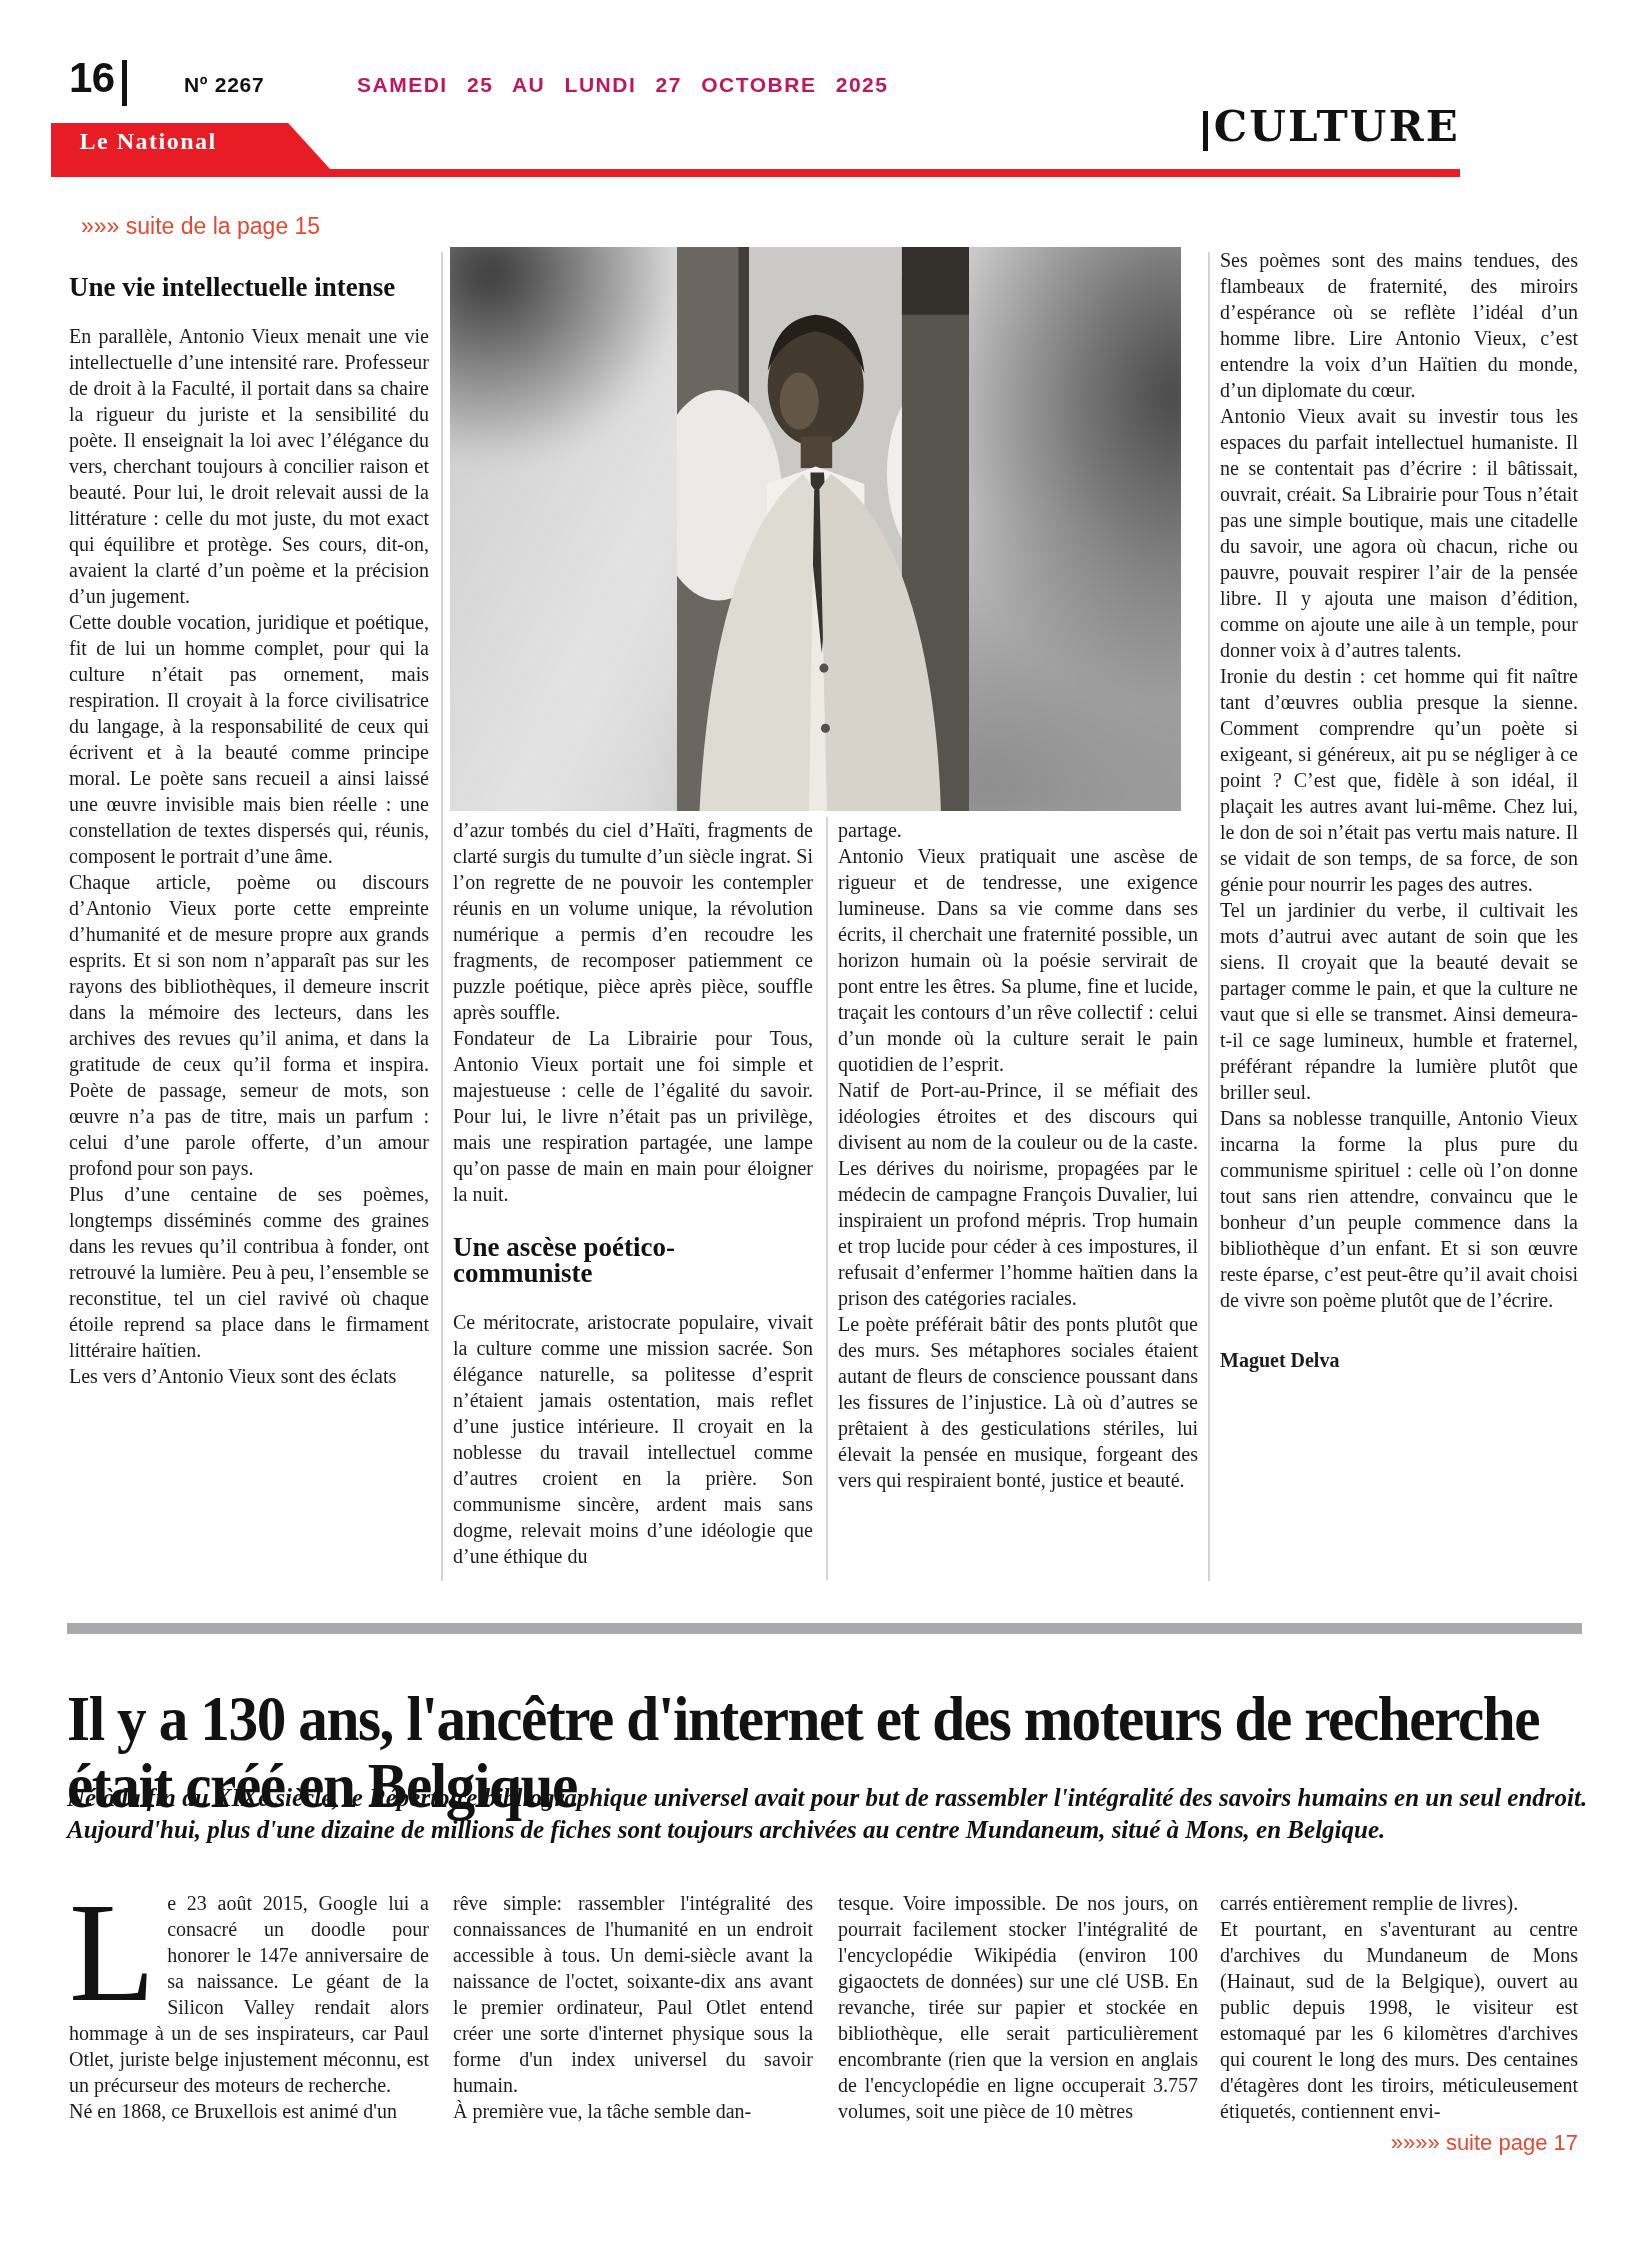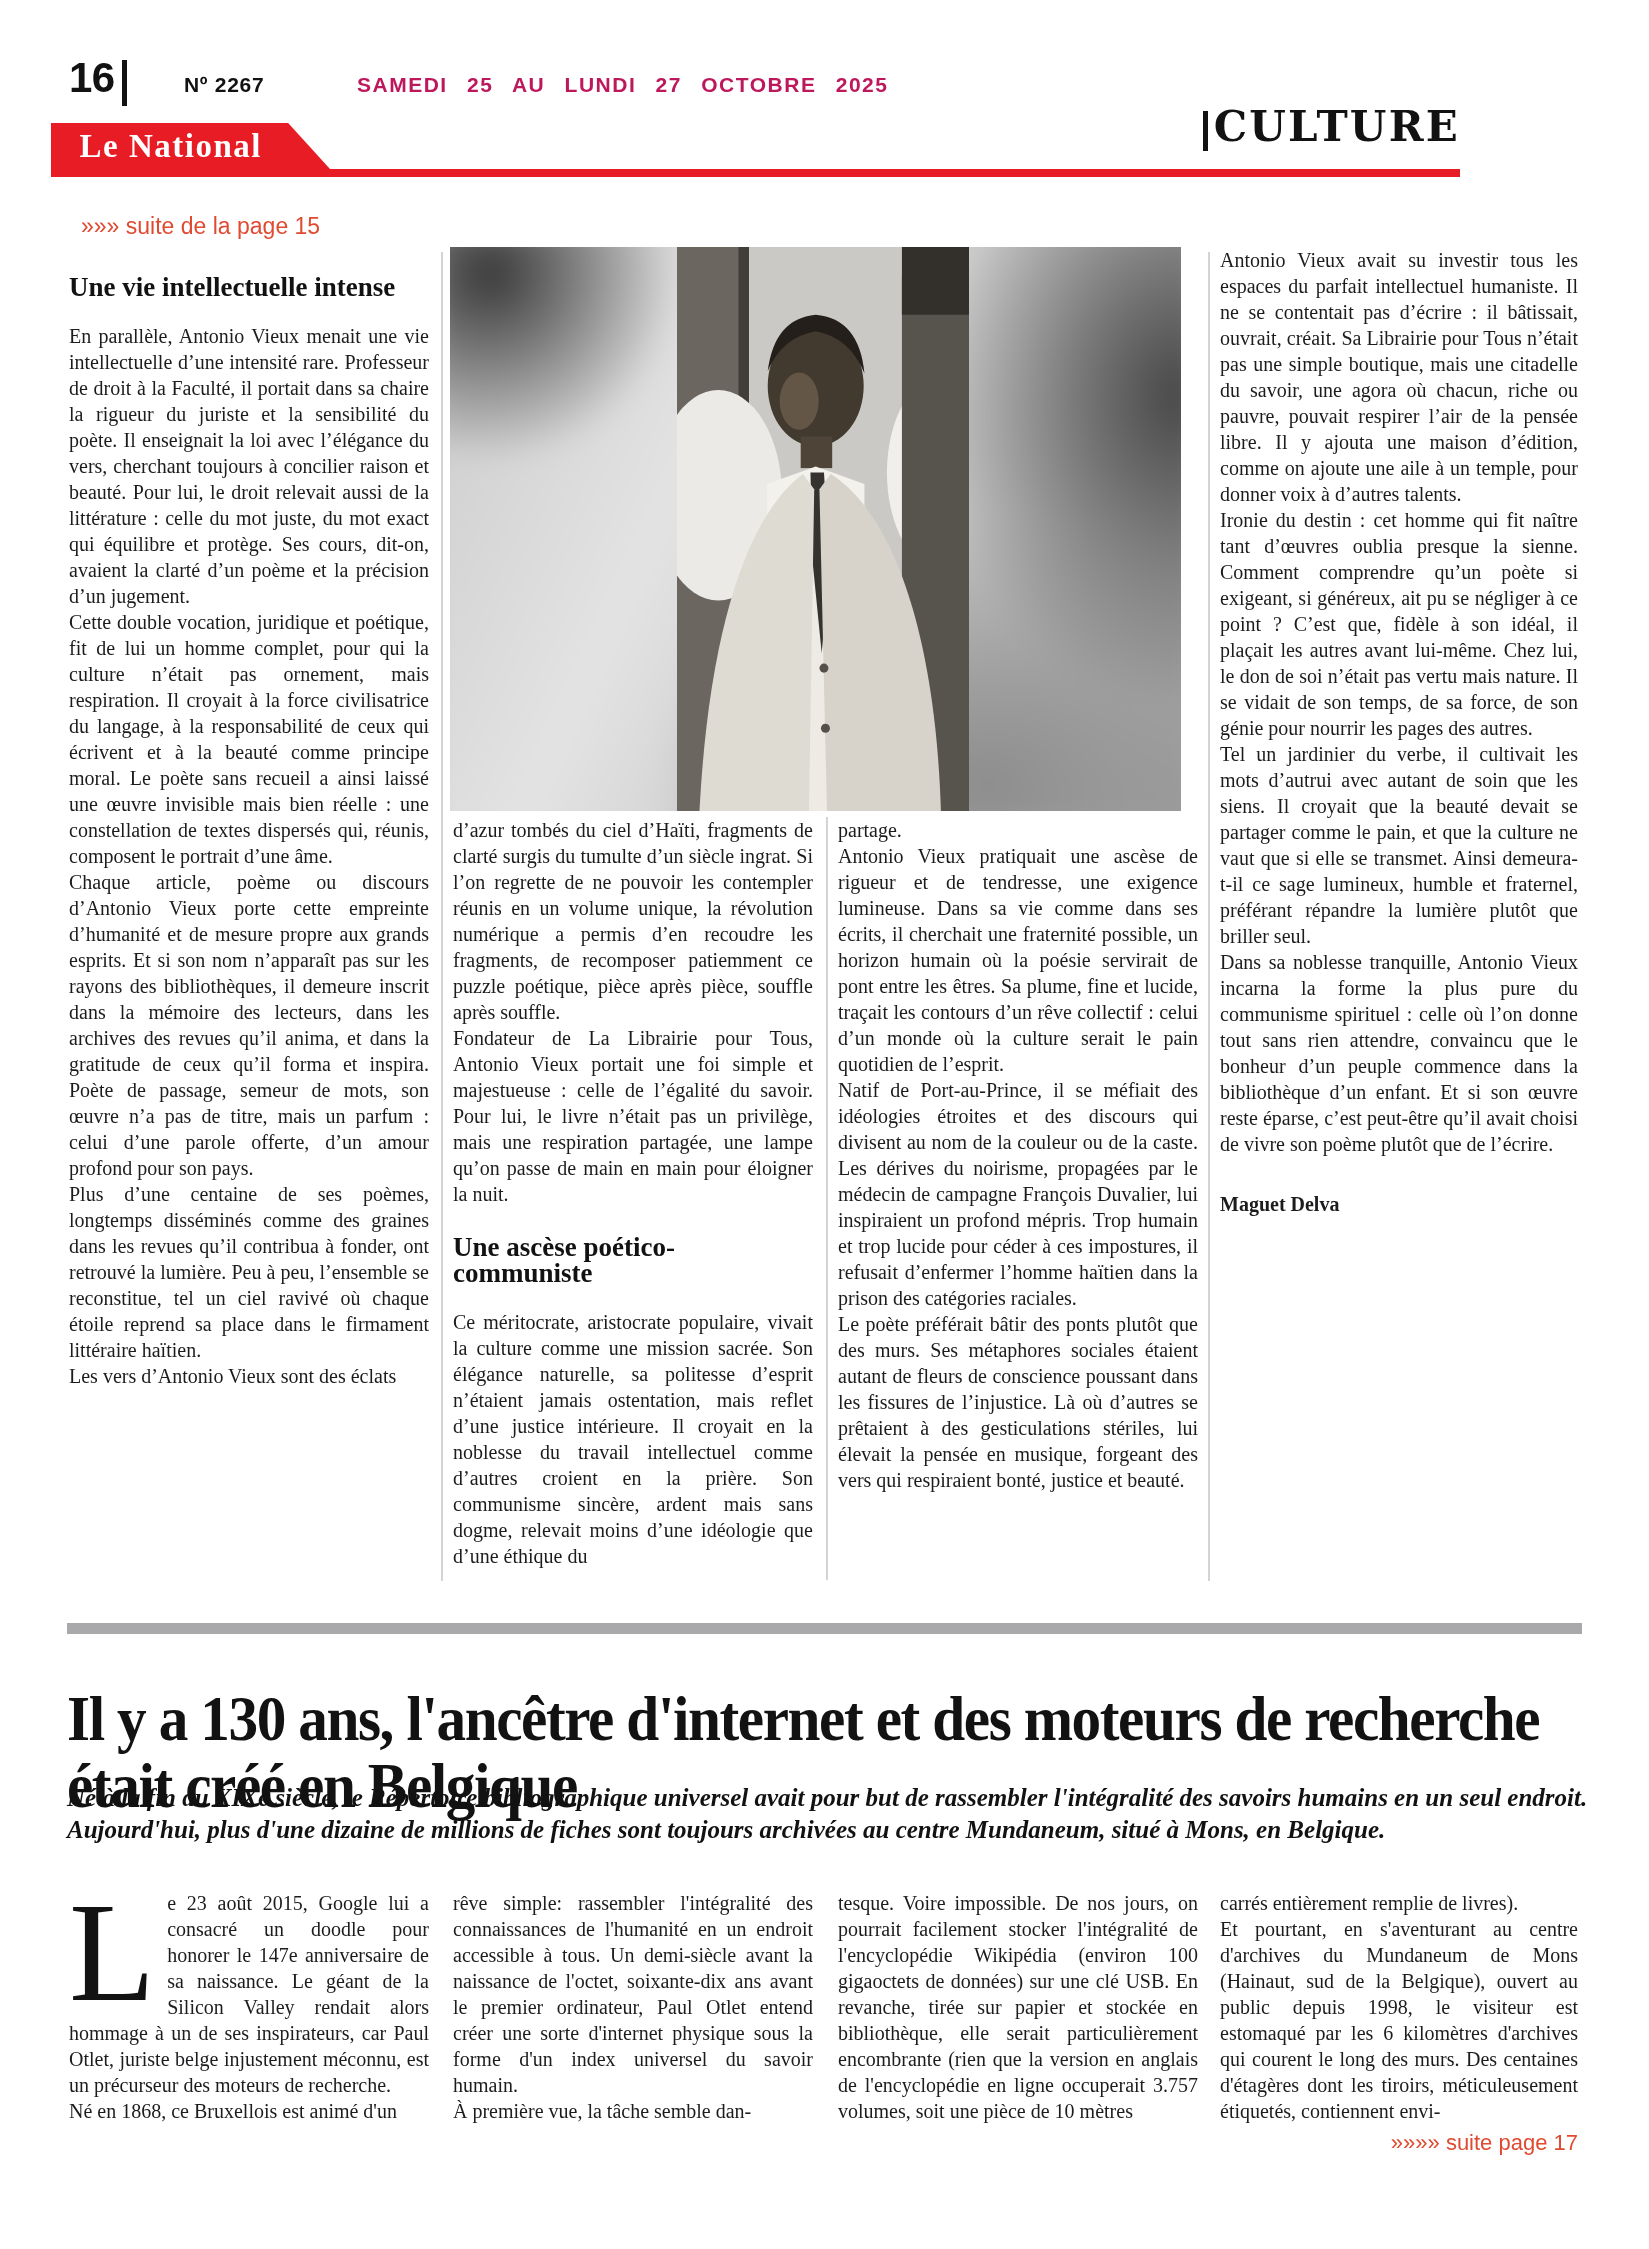--- a/index.html
+++ b/index.html
@@ -10,21 +10,21 @@
   .pagenum{position:absolute;left:69px;top:54px;font-family:"Liberation Sans",sans-serif;
            font-weight:bold;font-size:42px;letter-spacing:-0.7px;color:#121212;}
   .pagenum-bar{position:absolute;left:122px;top:60px;width:4.5px;height:46px;background:#121212;}
   .issue{position:absolute;left:184px;top:73px;font-family:"Liberation Sans",sans-serif;
          font-weight:bold;font-size:21px;letter-spacing:0.7px;color:#121212;}
   .dateline{position:absolute;left:357px;top:73px;font-family:"Liberation Sans",sans-serif;
             font-weight:bold;font-size:21px;letter-spacing:1.5px;word-spacing:12px;color:#be185d;}
   .brand{position:absolute;left:51px;top:123px;width:279px;height:46px;background:#e81c24;
          clip-path:polygon(0 0,85% 0,100% 100%,0 100%);}
   .brand-text{position:absolute;left:28.5px;top:5.2px;font-family:"Liberation Serif",serif;
-              font-weight:bold;font-size:33px;color:#ffffff;letter-spacing:1.5px;}
+              font-weight:bold;font-size:24px;color:#ffffff;letter-spacing:1.5px;}
   .redline{position:absolute;left:51px;top:169px;width:1409px;height:7.5px;background:#e81c24;}
   .sep-bar{position:absolute;left:1203px;top:111px;width:4.5px;height:40px;background:#121212;}
   .section-title{position:absolute;right:190px;top:102px;font-family:"DejaVu Serif",serif;
                  font-weight:bold;font-size:42px;letter-spacing:2.2px;color:#121212;}
 
   
   .suite-from{position:absolute;left:81px;top:213px;font-family:"Liberation Sans",sans-serif;
               font-size:23px;color:#e04a31;}
   .col{position:absolute;font-size:20px;line-height:26px;text-align:justify;color:#1c1c1e;}
   .col p{margin:0;}
@@ -134,20 +134,21 @@
   </div>
 
   <div class="col a1c3">
     <p>partage.</p>
     <p>Antonio Vieux pratiquait une ascèse de rigueur et de tendresse, une exigence lumineuse. Dans sa vie comme dans ses écrits, il cherchait une fraternité possible, un horizon humain où la poésie servirait de pont entre les êtres. Sa plume, fine et lucide, traçait les contours d’un rêve collectif : celui d’un monde où la culture serait le pain quotidien de l’esprit.</p>
     <p>Natif de Port-au-Prince, il se méfiait des idéologies étroites et des discours qui divisent au nom de la couleur ou de la caste. Les dérives du noirisme, propagées par le médecin de campagne François Duvalier, lui inspiraient un profond mépris. Trop humain et trop lucide pour céder à ces impostures, il refusait d’enfermer l’homme haïtien dans la prison des catégories raciales.</p>
     <p>Le poète préférait bâtir des ponts plutôt que des murs. Ses métaphores sociales étaient autant de fleurs de conscience poussant dans les fissures de l’injustice. Là où d’autres se prêtaient à des gesticulations stériles, lui élevait la pensée en musique, forgeant des vers qui respiraient bonté, justice et beauté.</p>
   </div>
 
   <div class="col a1c4">
+    <p>Ses poèmes sont des mains tendues, des flambeaux de fraternité, des miroirs d’espérance où se reflète l’idéal d’un homme libre. Lire Antonio Vieux, c’est entendre la voix d’un Haïtien du monde, d’un diplomate du cœur.</p>
     <p>Antonio Vieux avait su investir tous les espaces du parfait intellectuel humaniste. Il ne se contentait pas d’écrire : il bâtissait, ouvrait, créait. Sa Librairie pour Tous n’était pas une simple boutique, mais une citadelle du savoir, une agora où chacun, riche ou pauvre, pouvait respirer l’air de la pensée libre. Il y ajouta une maison d’édition, comme on ajoute une aile à un temple, pour donner voix à d’autres talents.</p>
     <p>Ironie du destin : cet homme qui fit naître tant d’œuvres oublia presque la sienne. Comment comprendre qu’un poète si exigeant, si généreux, ait pu se négliger à ce point ? C’est que, fidèle à son idéal, il plaçait les autres avant lui-même. Chez lui, le don de soi n’était pas vertu mais nature. Il se vidait de son temps, de sa force, de son génie pour nourrir les pages des autres.</p>
     <p>Tel un jardinier du verbe, il cultivait les mots d’autrui avec autant de soin que les siens. Il croyait que la beauté devait se partager comme le pain, et que la culture ne vaut que si elle se transmet. Ainsi demeura-t-il ce sage lumineux, humble et fraternel, préférant répandre la lumière plutôt que briller seul.</p>
     <p>Dans sa noblesse tranquille, Antonio Vieux incarna la forme la plus pure du communisme spirituel : celle où l’on donne tout sans rien attendre, convaincu que le bonheur d’un peuple commence dans la bibliothèque d’un enfant. Et si son œuvre reste éparse, c’est peut-être qu’il avait choisi de vivre son poème plutôt que de l’écrire.</p>
     <p class="byline">Maguet Delva</p>
   </div>
 
   <div class="divider"></div>
 
   <h1 class="headline">Il y a 130 ans, l'ancêtre d'internet et des moteurs de recherche était créé en Belgique</h1>

